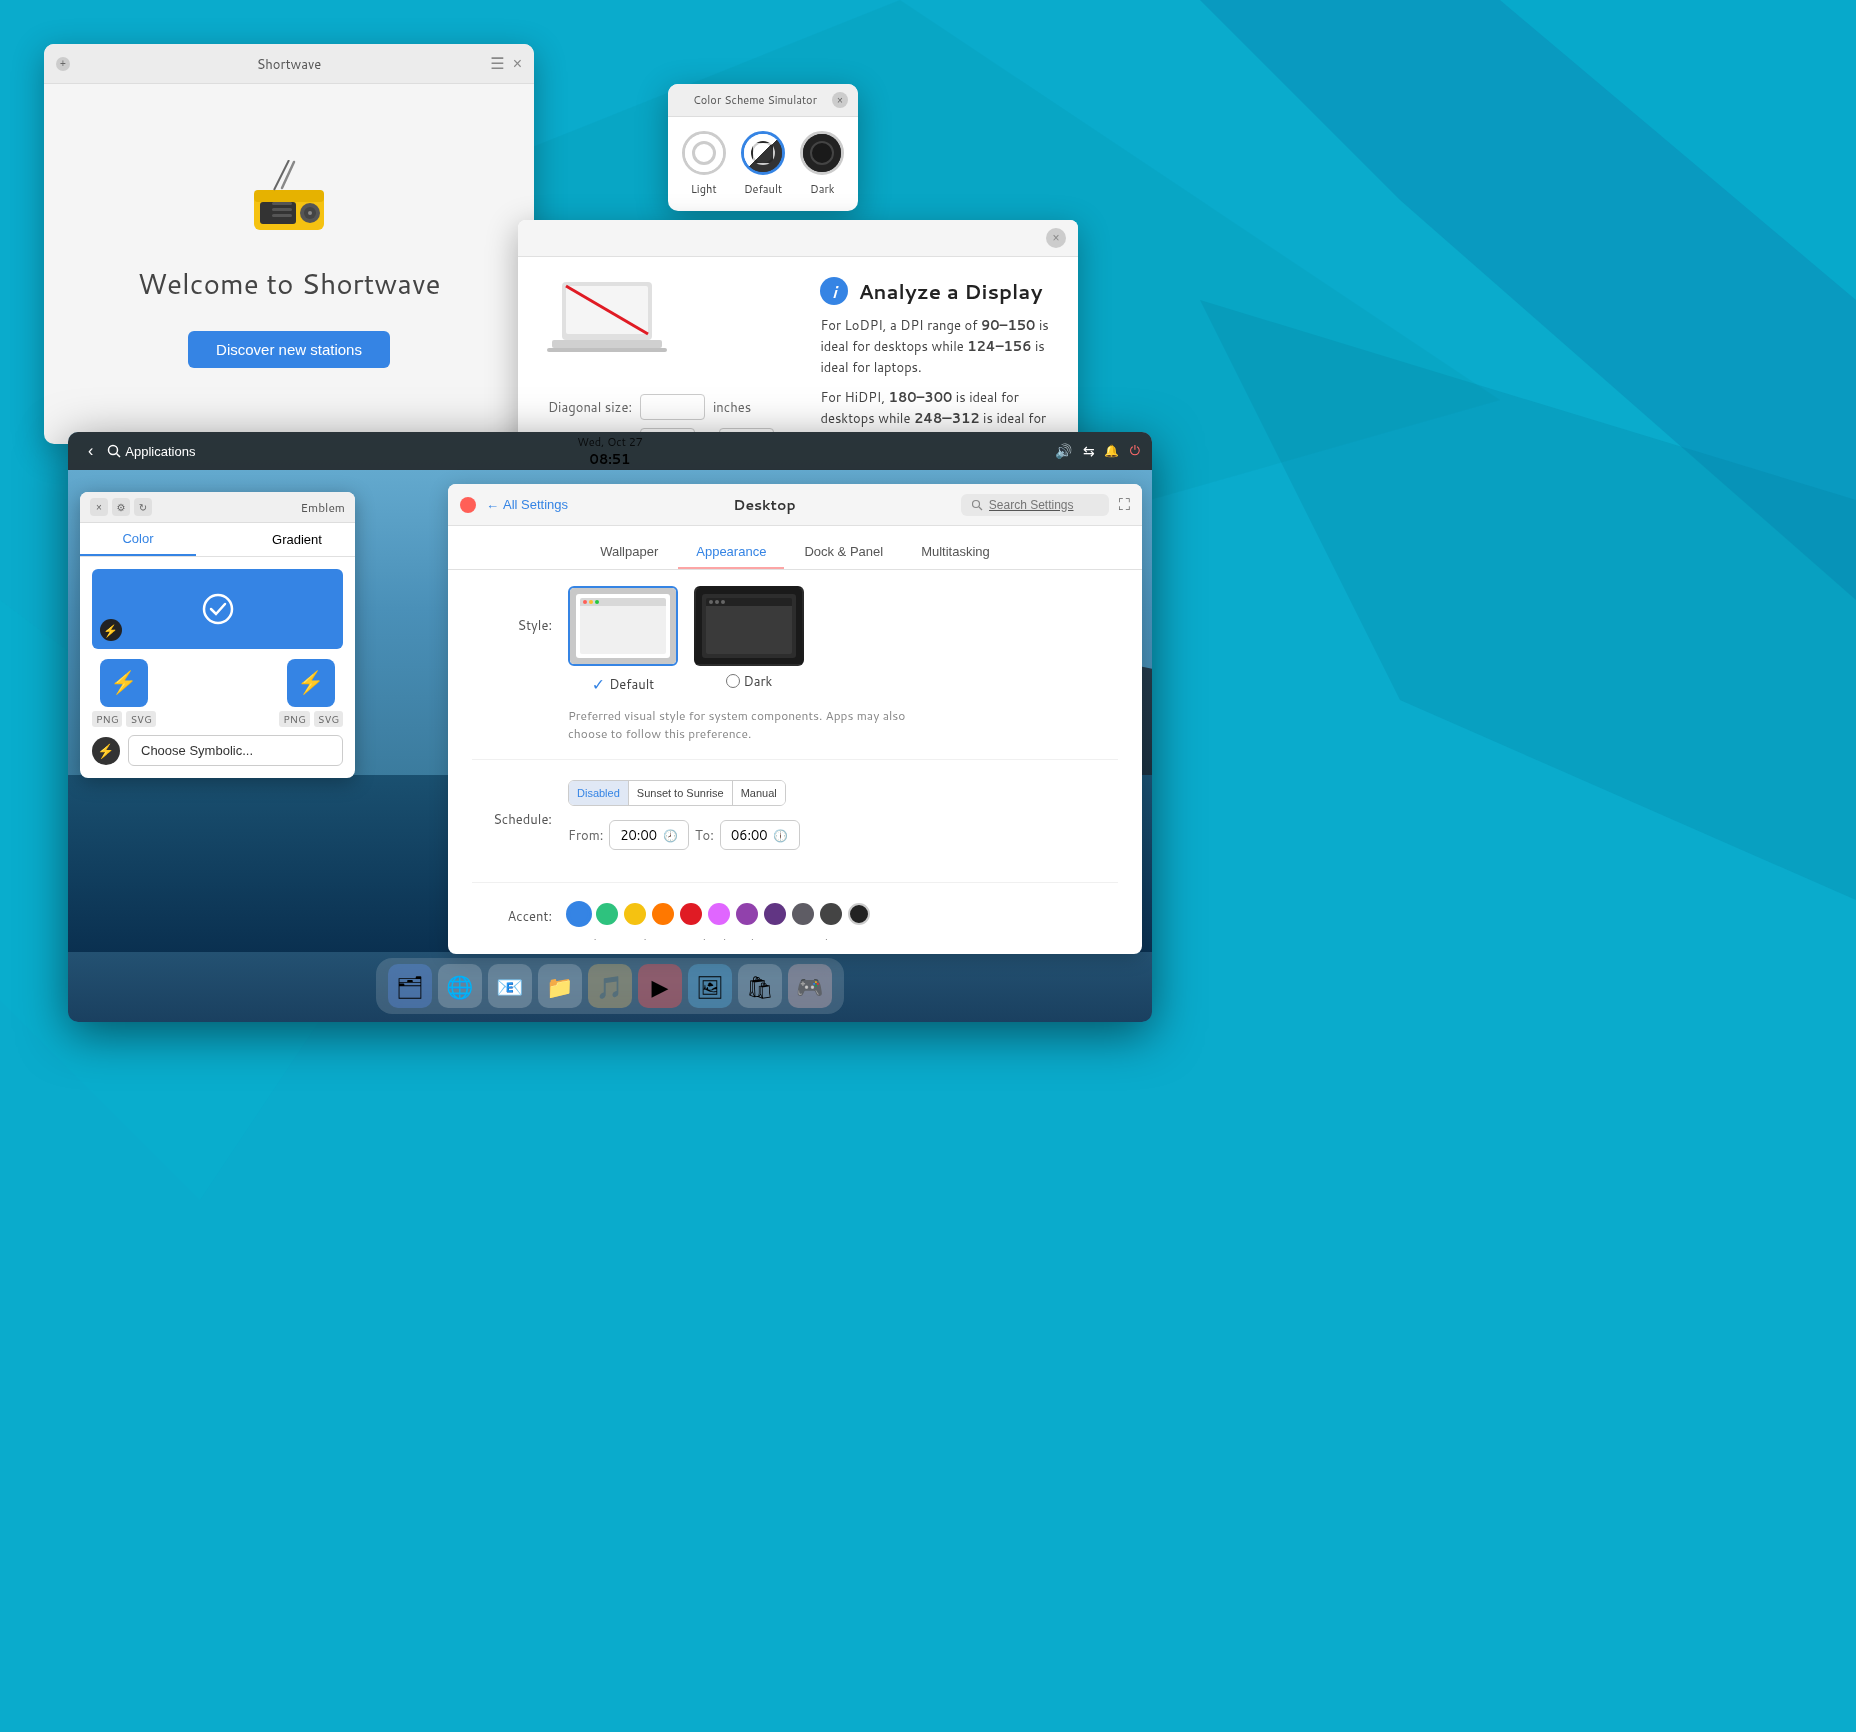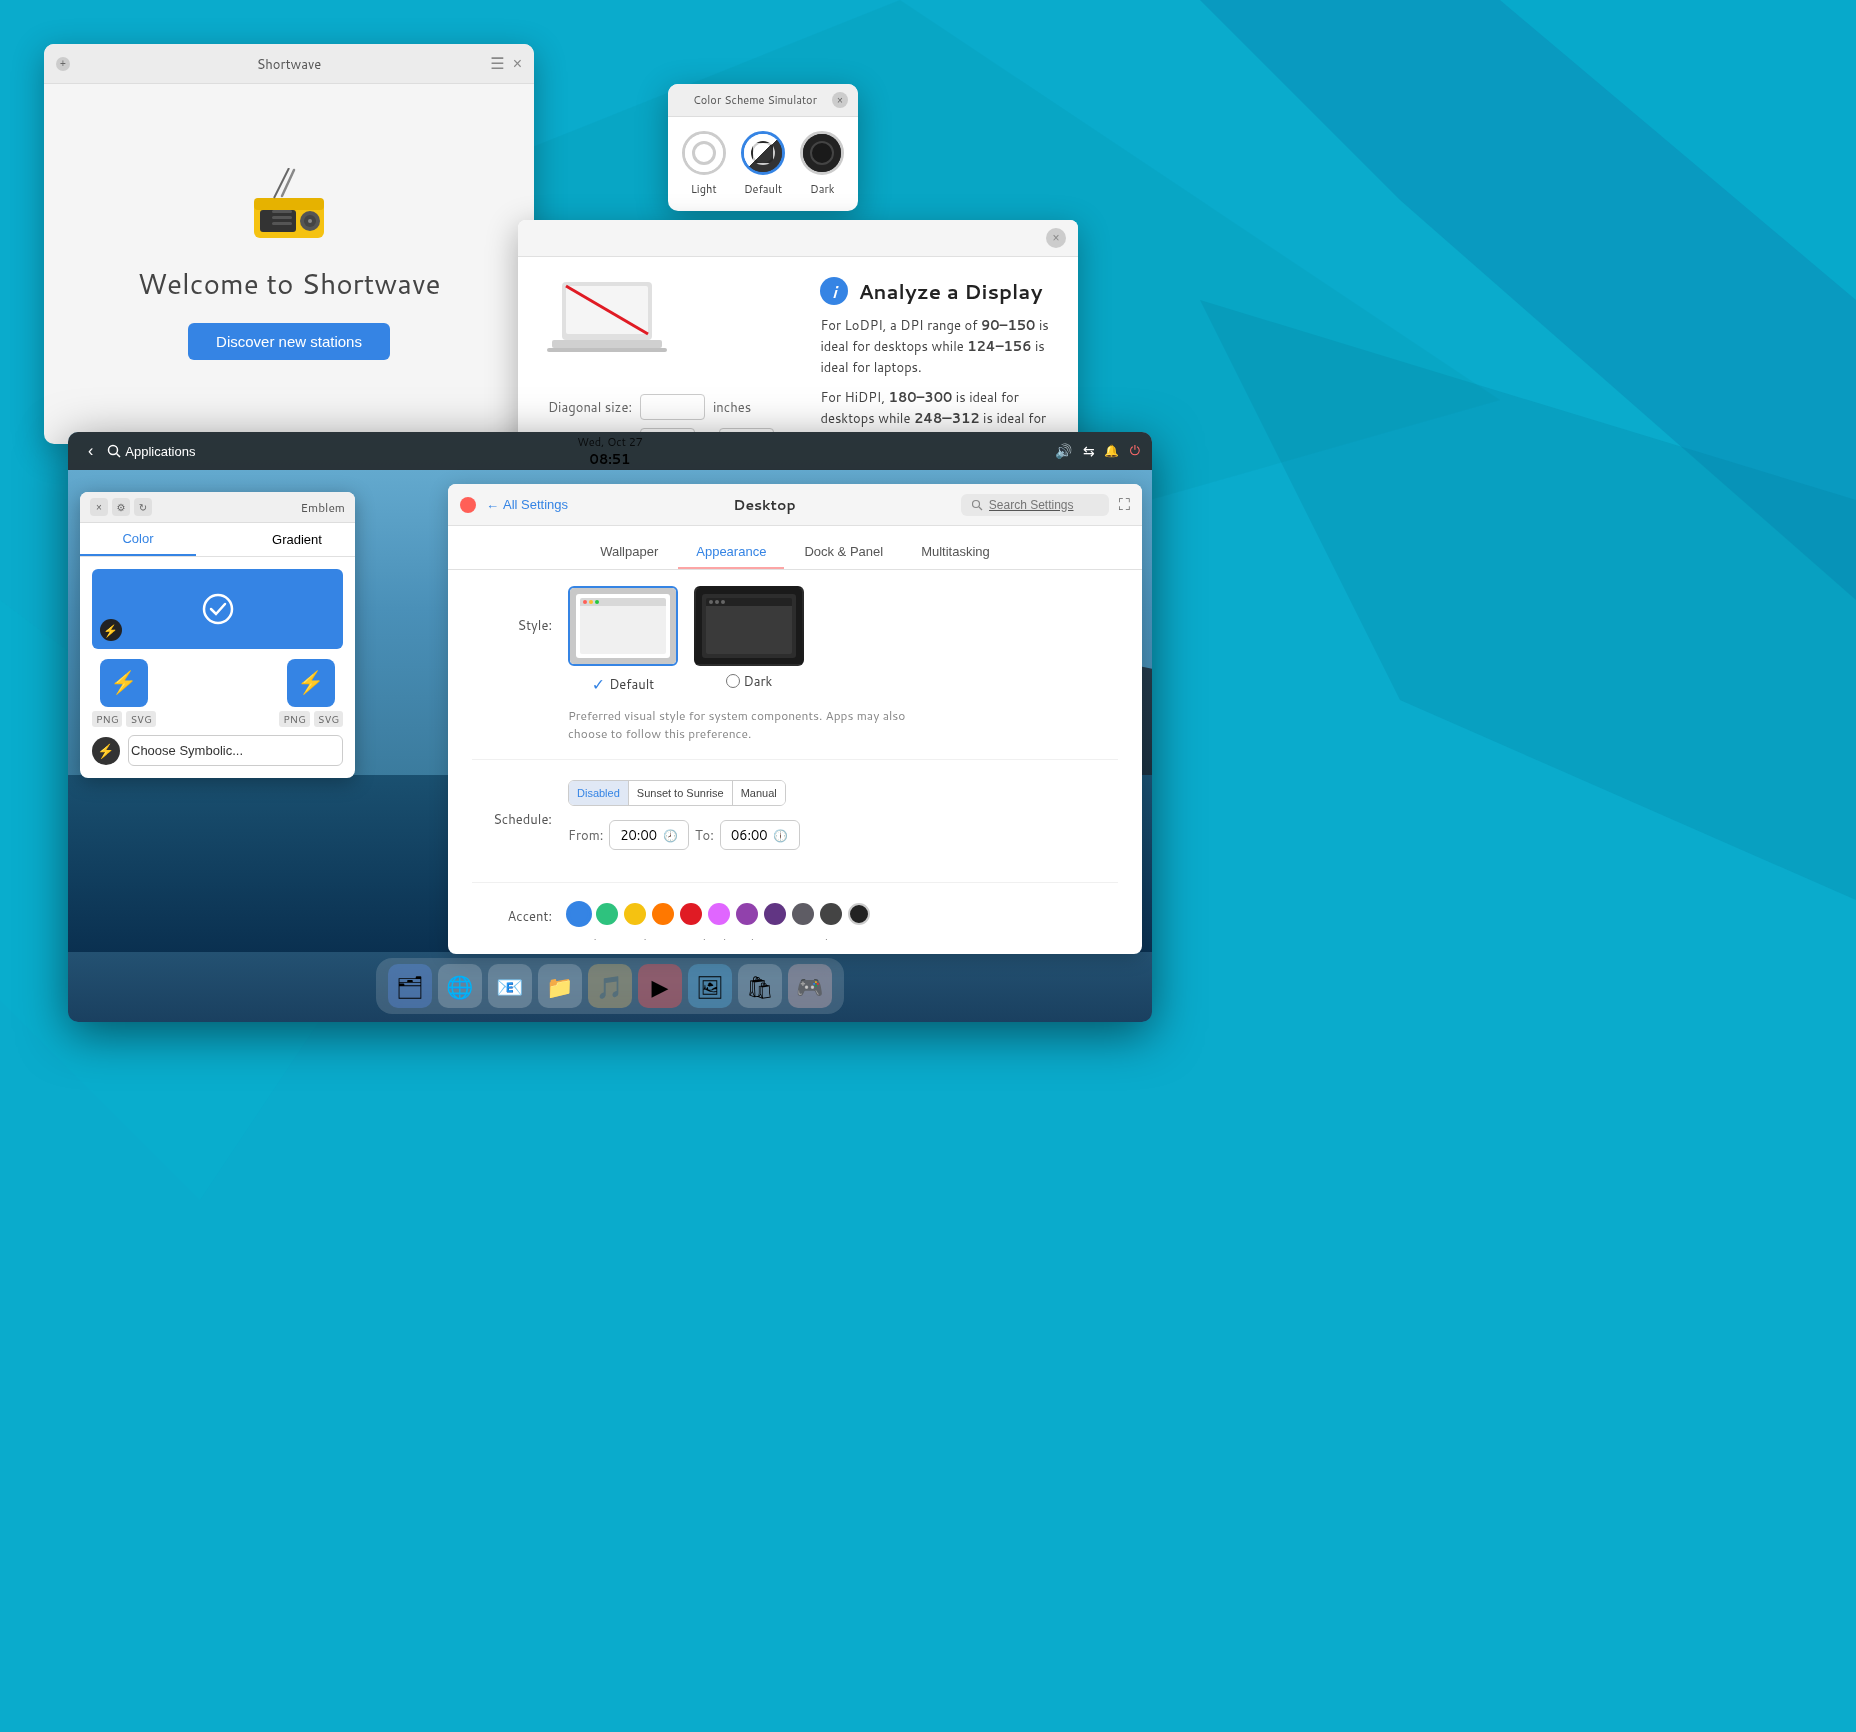--- a/index.html
+++ b/index.html
@@ -61,21 +61,21 @@
       cursor: pointer;
       color: #888;
       font-size: 16px;
     }
     .shortwave-content {
       display: flex;
       flex-direction: column;
       align-items: center;
       justify-content: center;
       height: calc(100% - 40px);
-      gap: 20px;
+      gap: 28px;
     }
     .discover-btn {
       background: #3584e4;
       color: white;
       border: none;
       border-radius: 6px;
       padding: 10px 28px;
       font-size: 15px;
       cursor: pointer;
       font-weight: 500;
@@ -517,21 +517,21 @@
       align-items: center;
       justify-content: center;
       font-size: 14px;
       color: #f9c846;
     }
     .choose-symbolic-btn {
       flex: 1;
       background: white;
       border: 1px solid #ccc;
       border-radius: 6px;
-      padding: 7px 2px;
+      padding: 7px 12px;
       font-size: 13px;
       cursor: pointer;
       text-align: left;
       color: #333;
     }
 
     
     .settings-panel {
       position: absolute;
       top: 52px;

